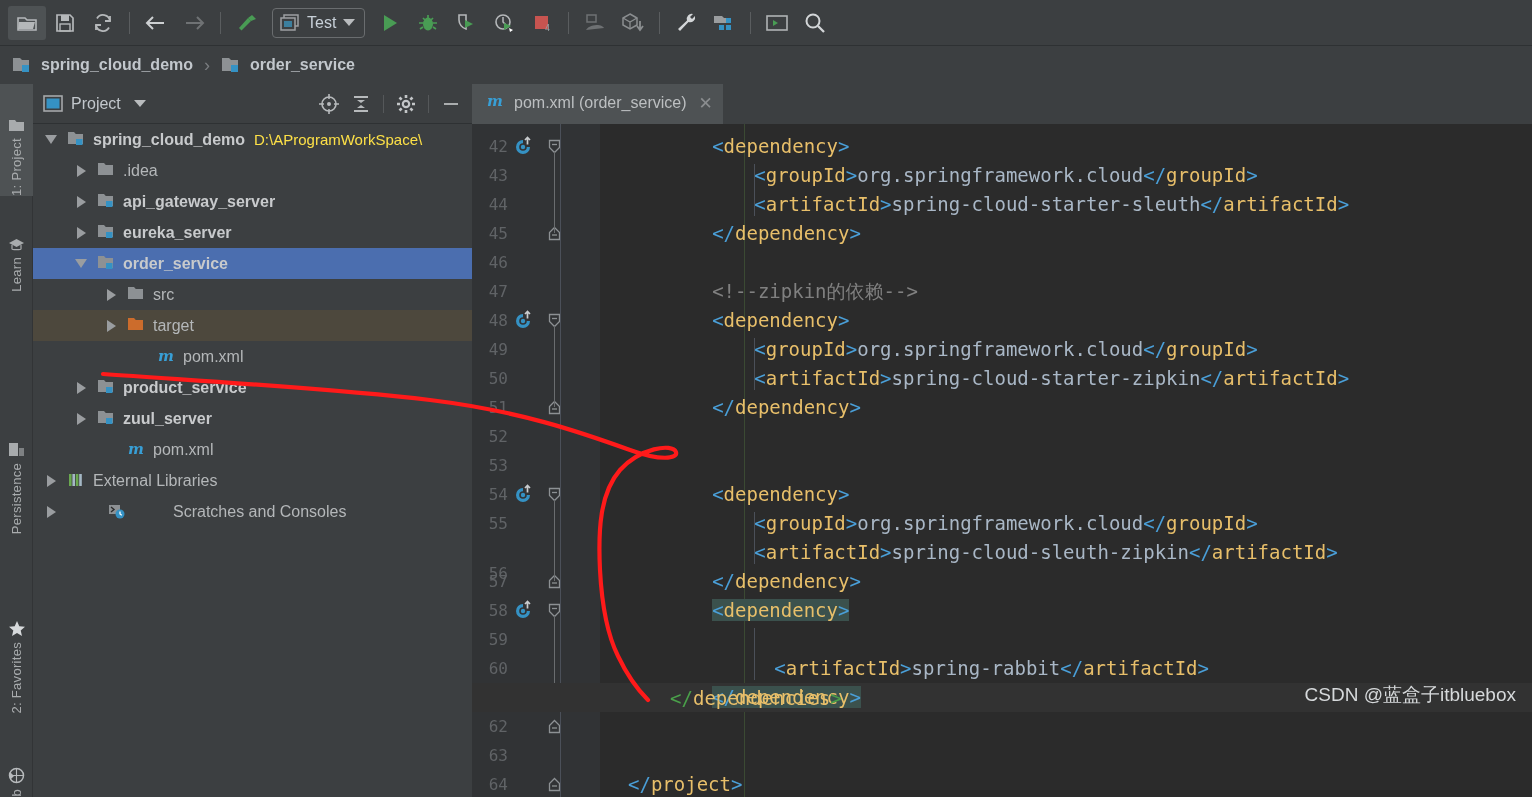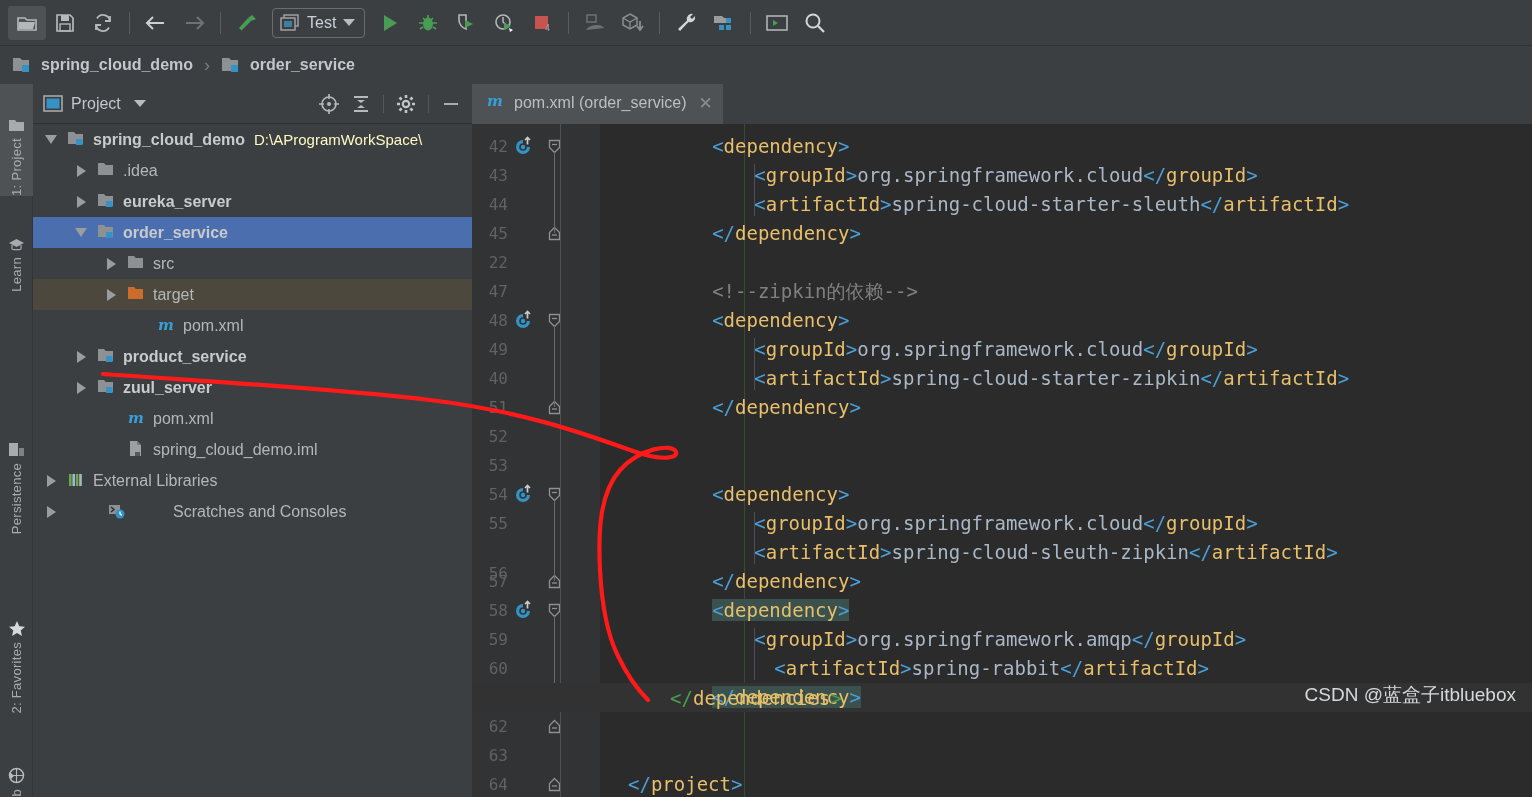--- a/index.html
+++ b/index.html
@@ -81,21 +81,21 @@
   .tree-row.hl { background: #4d483d; }
   .tree-arrow {
     width: 16px; height: 16px; display: inline-flex; align-items: center; justify-content: center;
     flex: 0 0 16px;
   }
   .arrow-right { width: 0; height: 0; border-top: 6px solid transparent; border-bottom: 6px solid transparent; border-left: 9px solid #9a9da0; }
   .arrow-down  { width: 0; height: 0; border-left: 6px solid transparent; border-right: 6px solid transparent; border-top: 9px solid #9a9da0; }
   .tree-ico { width: 19px; height: 19px; flex: 0 0 19px; margin-right: 7px; position: relative; }
   .tree-label { font-weight: bold; color: #c8cacc; }
   .tree-label.plain { font-weight: normal; color: #b4b7b9; }
-  .tree-path { color: #fef9c3; font-size: 15px; margin-left: 9px; font-weight: normal; }
+  .tree-path { color: #fde047; font-size: 15px; margin-left: 9px; font-weight: normal; }
 
   
   .tabstrip {
     position: absolute; left: 472px; top: 84px; width: 1060px; height: 40px;
     background: #3c3f41; display: flex; align-items: flex-end;
   }
   .tab {
     height: 40px; display: flex; align-items: center; gap: 8px;
     padding: 0 10px 0 14px; background: #4e5254; border-bottom: 2px solid #4e5254;
   }
@@ -387,20 +387,30 @@
         <span class="tree-label plain">.idea</span>
       </div>
       <div class="tree-row" style="padding-left: 40px;">
         <span class="tree-arrow">
           <span class="arrow-right"></span>
         </span>
         <span class="tree-ico" style="margin-left: 8px;"><svg width="19" height="18" viewBox="0 0 19 18">
             <path d="M1 2h6l1.8 2H16v10H1z" fill="#8d9194"></path>
             <rect x="9" y="9" width="6.5" height="6" fill="#3592c4"></rect>
           </svg></span>
+        <span class="tree-label">api_gateway_server</span>
+      </div>
+      <div class="tree-row" style="padding-left: 40px;">
+        <span class="tree-arrow">
+          <span class="arrow-right"></span>
+        </span>
+        <span class="tree-ico" style="margin-left: 8px;"><svg width="19" height="18" viewBox="0 0 19 18">
+            <path d="M1 2h6l1.8 2H16v10H1z" fill="#8d9194"></path>
+            <rect x="9" y="9" width="6.5" height="6" fill="#3592c4"></rect>
+          </svg></span>
         <span class="tree-label">eureka_server</span>
       </div>
       <div class="tree-row sel" style="padding-left: 40px;">
         <span class="tree-arrow">
           <span class="arrow-down"></span>
         </span>
         <span class="tree-ico" style="margin-left: 8px;"><svg width="19" height="18" viewBox="0 0 19 18">
             <path d="M1 2h6l1.8 2H16v10H1z" fill="#8d9194"></path>
             <rect x="9" y="9" width="6.5" height="6" fill="#3592c4"></rect>
           </svg></span>
@@ -450,29 +460,20 @@
             <rect x="9" y="9" width="6.5" height="6" fill="#3592c4"></rect>
           </svg></span>
         <span class="tree-label">zuul_server</span>
       </div>
       <div class="tree-row" style="padding-left: 70px;">
         <span class="tree-arrow"></span>
         <span class="tree-ico" style="margin-left: 8px;"><svg width="19" height="18" viewBox="0 0 19 18">
             <text x="1" y="14" font-family="DejaVu Serif, serif" font-style="italic" font-weight="bold" font-size="15" fill="#389fd6">m</text>
           </svg></span>
         <span class="tree-label plain">pom.xml</span>
-      </div>
-      <div class="tree-row" style="padding-left: 70px;">
-        <span class="tree-arrow"></span>
-        <span class="tree-ico" style="margin-left: 8px;"><svg width="19" height="18" viewBox="0 0 19 18">
-            <path d="M3 1h7l4 4v11H3z" fill="#9da0a2"></path>
-            <path d="M10 1v4h4" fill="#777a7c"></path>
-            <rect x="8" y="12" width="5" height="4" fill="#55585a"></rect>
-          </svg></span>
-        <span class="tree-label plain">spring_cloud_demo.iml</span>
       </div>
       <div class="tree-row" style="padding-left: 10px;">
         <span class="tree-arrow">
           <span class="arrow-right"></span>
         </span>
         <span class="tree-ico" style="margin-left: 8px;"><svg width="19" height="18" viewBox="0 0 19 18">
             <rect x="2" y="3" width="2.6" height="12" fill="#6aa84f"></rect>
             <rect x="5.4" y="3" width="2.6" height="12" fill="#a5b8c6"></rect>
             <rect x="8.8" y="3" width="2.6" height="12" fill="#6aa84f"></rect>
             <rect x="12.2" y="3" width="2.6" height="12" fill="#a5b8c6"></rect>
@@ -517,34 +518,34 @@
             <path d="M1.5 1.5h10v7l-5 5-5-5z" fill="none" stroke="#8d9194" stroke-width="1.3"></path>
             <path d="M4 5.5h5" stroke="#8d9194" stroke-width="1.3"></path>
           </svg></div>
         <div class="lnum" style="top: 37px;">43</div>
         <div class="lnum" style="top: 66px;">44</div>
         <div class="lnum" style="top: 95px;">45</div>
         <div class="fold" style="top: 102px;"><svg width="13" height="15" viewBox="0 0 13 15">
             <path d="M6.5 1.5l5 5v7h-10v-7z" fill="none" stroke="#8d9194" stroke-width="1.3"></path>
             <path d="M4 9h5" stroke="#8d9194" stroke-width="1.3"></path>
           </svg></div>
-        <div class="lnum" style="top: 124px;">22</div>
+        <div class="lnum" style="top: 124px;">46</div>
         <div class="lnum" style="top: 153px;">47</div>
         <div class="lnum" style="top: 182px;">48</div>
         <div class="mvn-ico" style="top: 186px;"><svg width="22" height="22" viewBox="0 0 22 22">
             <path d="M11 4a7 7 0 1 0 7 7h-3.2A3.8 3.8 0 1 1 11 7.2z" fill="#3592c4"></path>
             <circle cx="11" cy="11" r="2.2" fill="#3592c4"></circle>
             <path d="M15.5 1.5v7M13 4l2.5-2.5L18 4" fill="none" stroke="#c9ccce" stroke-width="1.7"></path>
           </svg></div>
         <div class="fold" style="top: 189px;"><svg width="13" height="15" viewBox="0 0 13 15">
             <path d="M1.5 1.5h10v7l-5 5-5-5z" fill="none" stroke="#8d9194" stroke-width="1.3"></path>
             <path d="M4 5.5h5" stroke="#8d9194" stroke-width="1.3"></path>
           </svg></div>
         <div class="lnum" style="top: 211px;">49</div>
-        <div class="lnum" style="top: 240px;">40</div>
+        <div class="lnum" style="top: 240px;">50</div>
         <div class="lnum" style="top: 269px;">51</div>
         <div class="fold" style="top: 276px;"><svg width="13" height="15" viewBox="0 0 13 15">
             <path d="M6.5 1.5l5 5v7h-10v-7z" fill="none" stroke="#8d9194" stroke-width="1.3"></path>
             <path d="M4 9h5" stroke="#8d9194" stroke-width="1.3"></path>
           </svg></div>
         <div class="lnum" style="top: 298px;">52</div>
         <div class="lnum" style="top: 327px;">53</div>
         <div class="lnum" style="top: 356px;">54</div>
         <div class="mvn-ico" style="top: 360px;"><svg width="22" height="22" viewBox="0 0 22 22">
             <path d="M11 4a7 7 0 1 0 7 7h-3.2A3.8 3.8 0 1 1 11 7.2z" fill="#3592c4"></path>
@@ -631,21 +632,20 @@
         <div class="ctext" style="top: 356px; left: 112.16px;"><span class="br">&lt;</span><span class="tg">dependency</span><span class="br">&gt;</span></div>
         <div class="crow" style="top: 385px; left: -128px;"></div>
         <div class="ctext" style="top: 385px; left: 154.24px;"><span class="br">&lt;</span><span class="tg">groupId</span><span class="br">&gt;</span><span class="tx">org.springframework.cloud</span><span class="br">&lt;/</span><span class="tg">groupId</span><span class="br">&gt;</span></div>
         <div class="crow" style="top: 414px; left: -128px;"></div>
         <div class="ctext" style="top: 414px; left: 154.24px;"><span class="br">&lt;</span><span class="tg">artifactId</span><span class="br">&gt;</span><span class="tx">spring-cloud-sleuth-zipkin</span><span class="br">&lt;/</span><span class="tg">artifactId</span><span class="br">&gt;</span></div>
         <div class="crow" style="top: 443px; left: -128px;"></div>
         <div class="ctext" style="top: 443px; left: 112.16px;"><span class="br">&lt;/</span><span class="tg">dependency</span><span class="br">&gt;</span></div>
         <div class="crow" style="top: 472px; left: -128px;"></div>
         <div class="ctext" style="top: 472px; left: 112.16px;"><span class="hlbg"><span class="br">&lt;</span><span class="tg">dependency</span><span class="br">&gt;</span></span></div>
         <div class="crow" style="top: 501px; left: -128px;"></div>
-        <div class="ctext" style="top: 501px; left: 154.24px;"><span class="br">&lt;</span><span class="tg">groupId</span><span class="br">&gt;</span><span class="tx">org.springframework.amqp</span><span class="br">&lt;/</span><span class="tg">groupId</span><span class="br">&gt;</span></div>
         <div class="crow" style="top: 530px; left: -128px;"></div>
         <div class="ctext" style="top: 530px; left: 154.24px; margin-left: 20px;"><span class="br">&lt;</span><span class="tg">artifactId</span><span class="br">&gt;</span><span class="tx">spring-rabbit</span><span class="br">&lt;/</span><span class="tg">artifactId</span><span class="br">&gt;</span></div>
         <div class="crow current" style="top: 559px; left: -128px;"></div>
         <div class="ctext" style="top: 559px; left: 112.16px;"><span class="hlbg"><span class="br">&lt;/</span><span class="tg">dependency</span><span class="br">&gt;</span></span></div>
         <div class="crow" style="top: 588px; left: -128px;"></div>
         <div class="ctext" style="top: 560px; left: 70.08px;"><span class="brg">&lt;/</span><span class="tg">dependencies</span><span class="brg">&gt;</span></div>
         <div class="crow" style="top: 617px; left: -128px;"></div>
         <div class="ctext" style="top: 617px; left: 28px;"></div>
         <div class="crow" style="top: 646px; left: -128px;"></div>
         <div class="ctext" style="top: 646px; left: 28px;"><span class="br">&lt;/</span><span class="tg">project</span><span class="br">&gt;</span></div>

